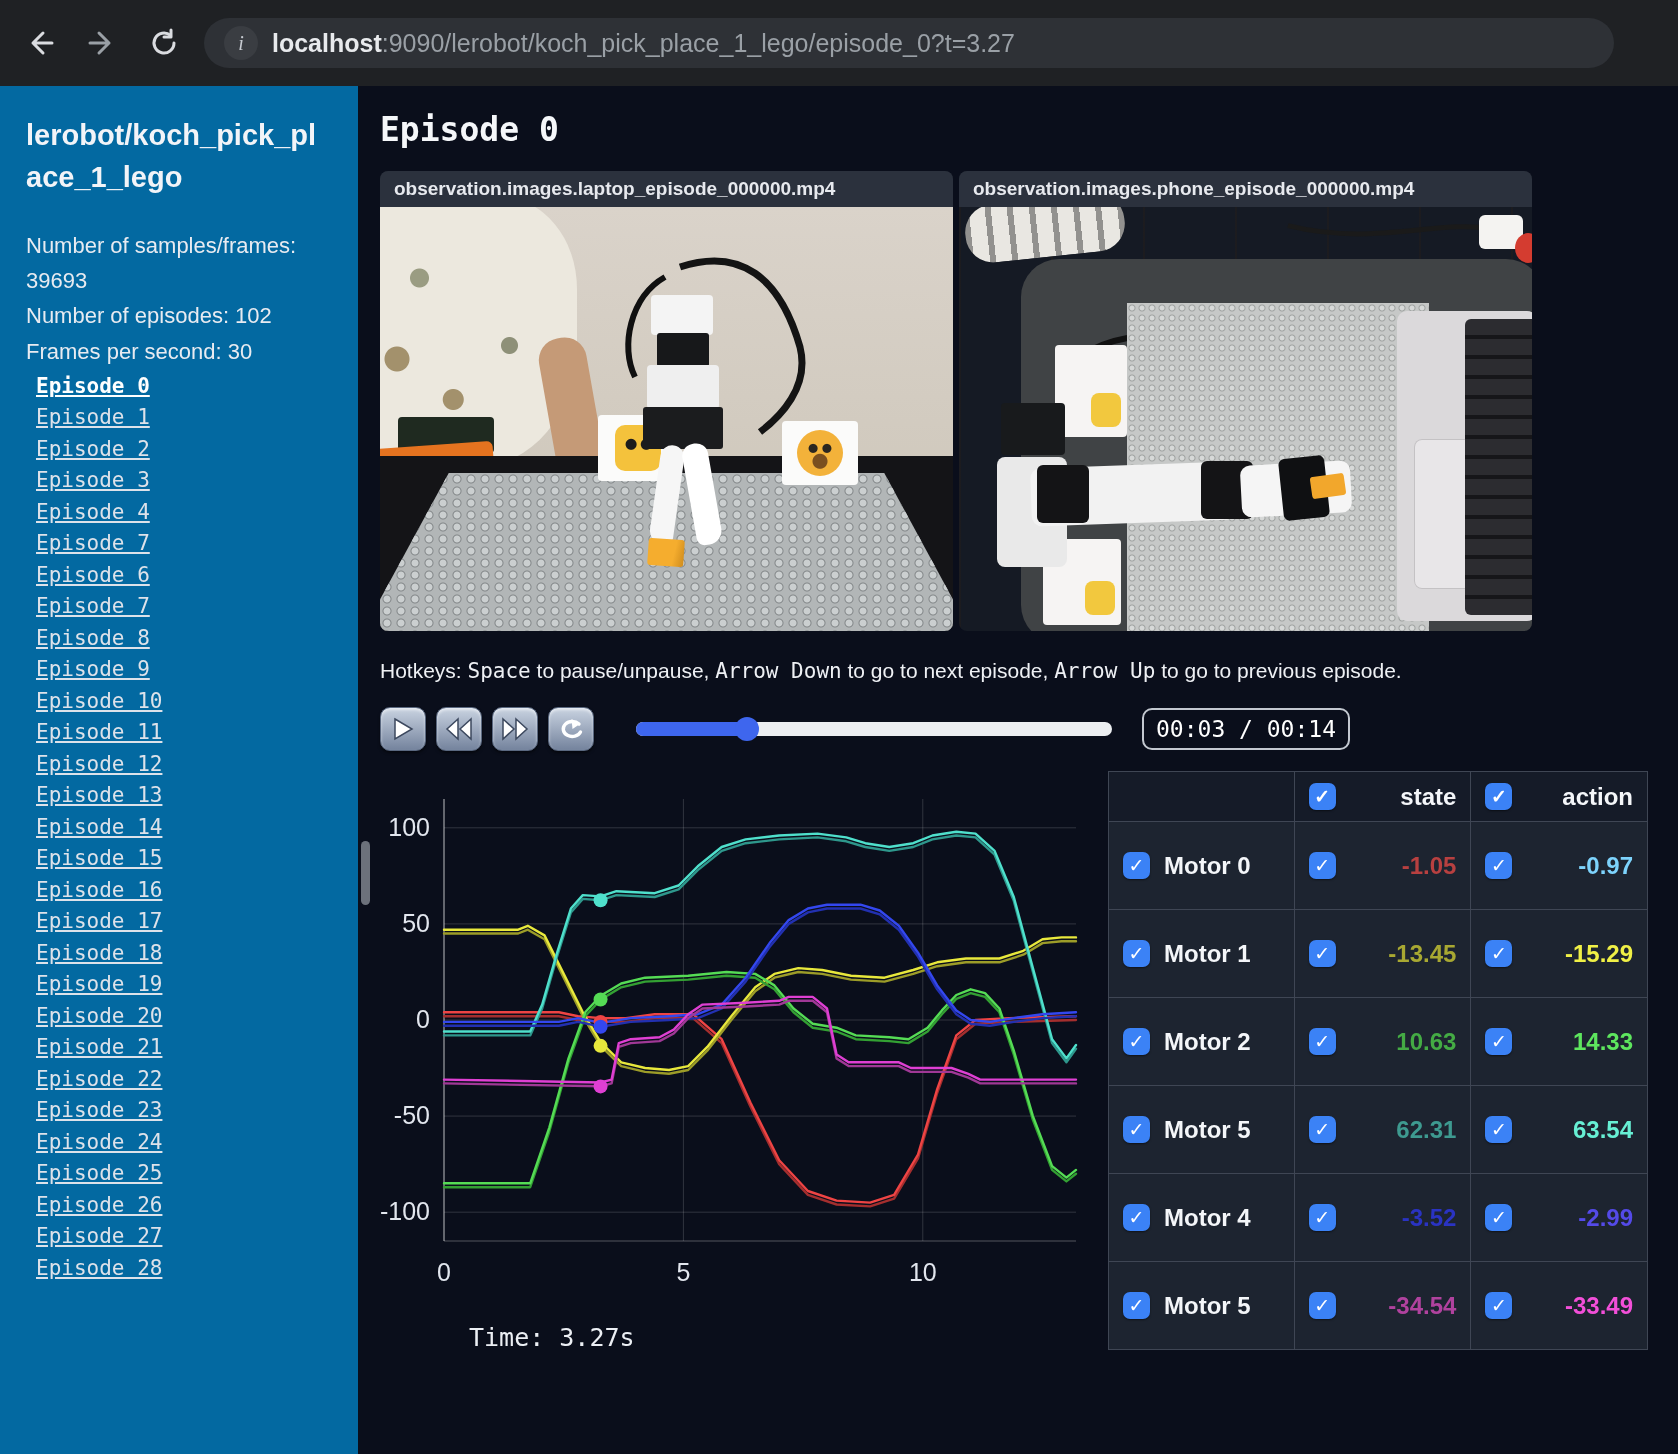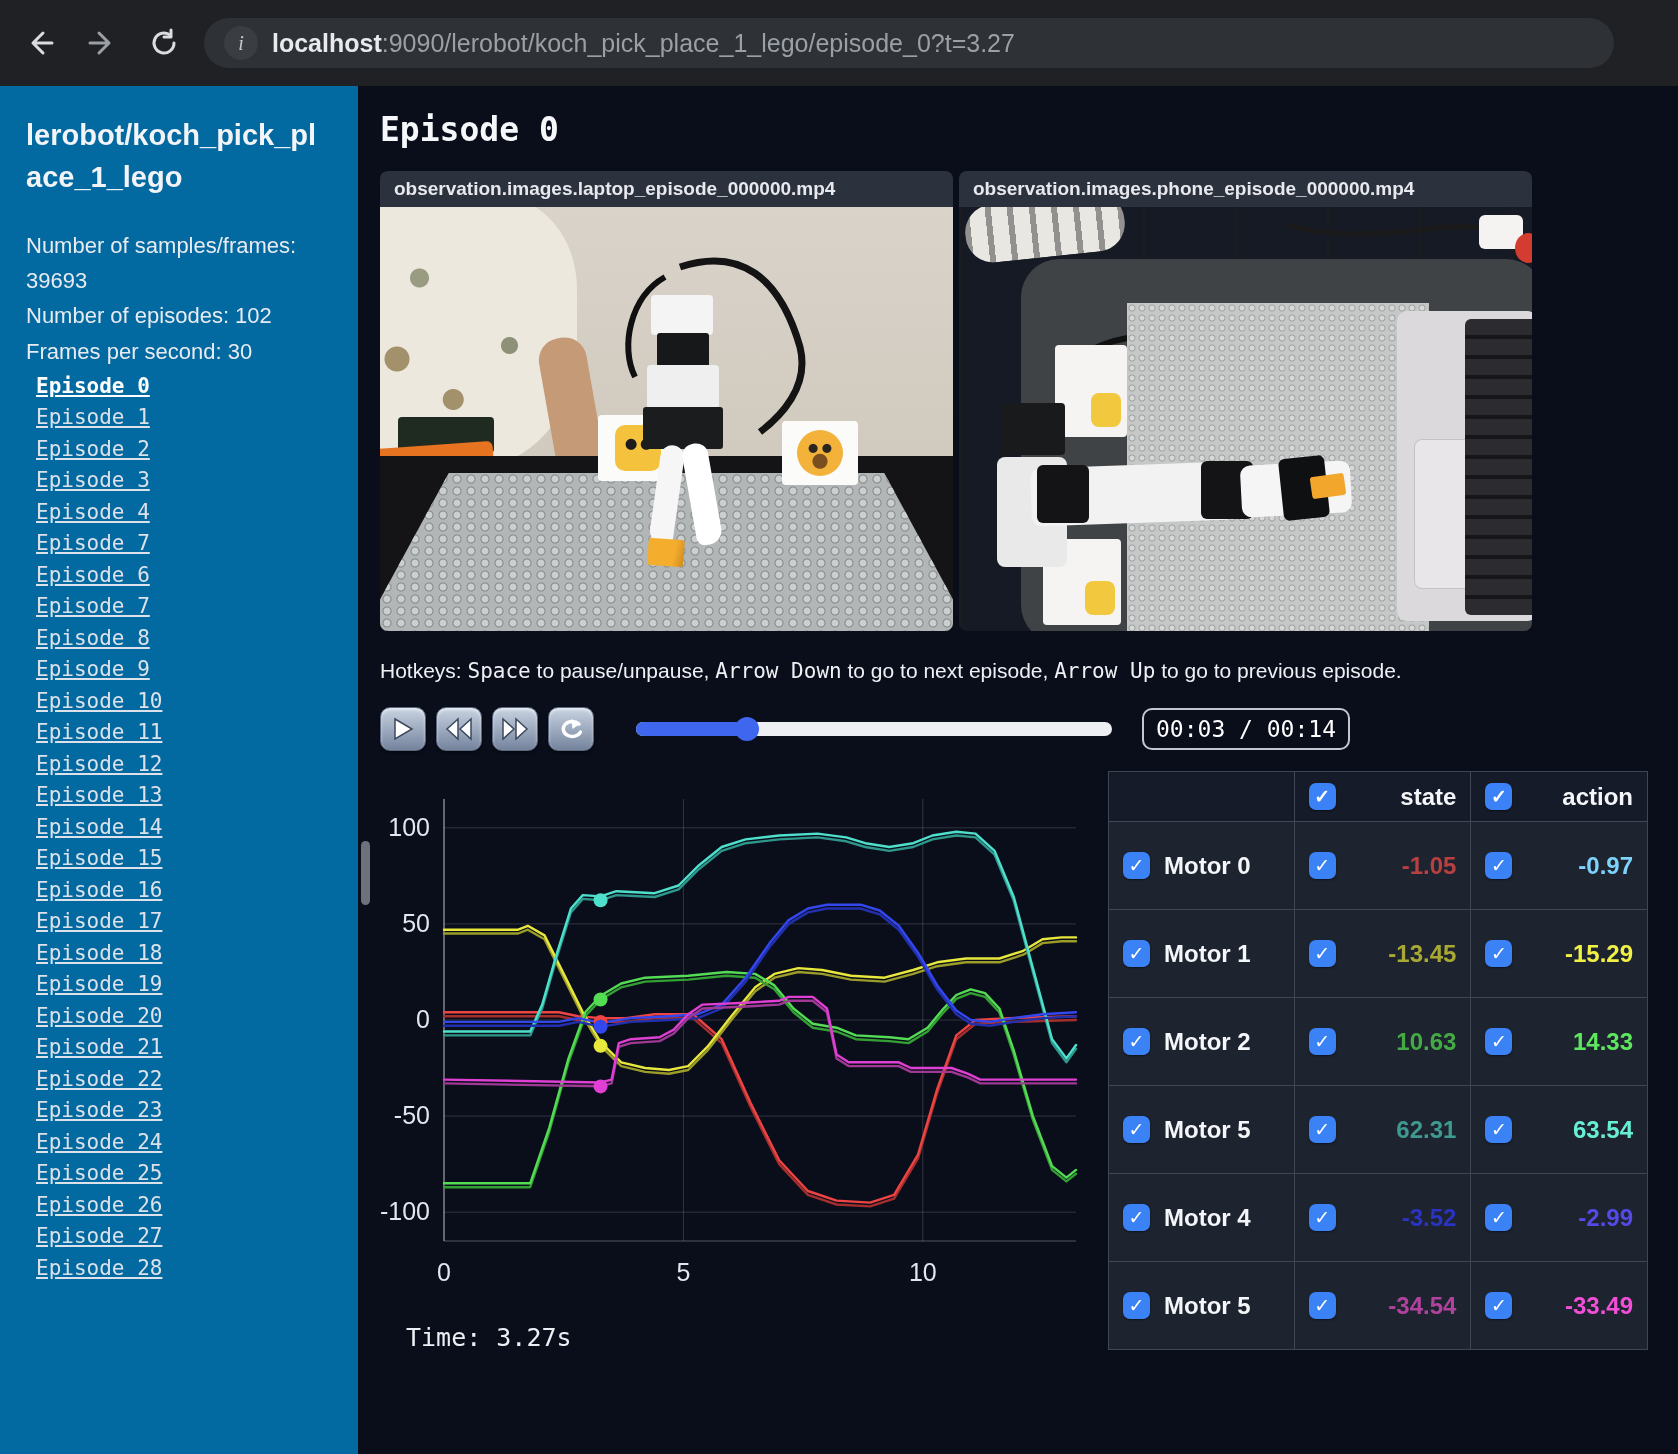--- a/index.html
+++ b/index.html
@@ -157,21 +157,21 @@
   .slider-fill { position:absolute; left:0; top:0; bottom:0; background:#3e66ee; border-radius:7px; }
   .slider-thumb { position:absolute; top:50%; width:24px; height:24px; background:#3e66ee;
                   border-radius:50%; transform:translate(-50%,-50%); }
   .time-box { margin-left:30px; border:2px solid #c3c8d0; border-radius:10px; padding:6px 12px;
               color:#ffffff; font-size:23px; font-family:"DejaVu Sans Mono", monospace; }
 
   
   .bottom { display:flex; margin-top:14px; align-items:flex-start; }
   .chart-wrap { width:712px; flex:0 0 auto; }
   .time-label { font-family:"DejaVu Sans Mono", monospace; font-size:25px; color:#eceff4;
-                margin:6px 0 0 26px; }
+                margin:6px 0 0 89px; }
 
   .motor-table { border-collapse:collapse; margin-left:16px; margin-top:6px; width:540px;
                  flex:0 0 auto; }
   .motor-table th, .motor-table td { border:1px solid #3f4654; }
   .motor-table th { height:50px; padding:0 14px; background:#151b28; }
   .motor-table td { height:88px; padding:0 14px; background:#1d2430; }
   .th-inner, .cell-inner { display:flex; align-items:center; }
   .th-label { flex:1; text-align:right; color:#f4f6f9; font-size:24px; font-weight:bold; }
   .motor-name { flex:1; color:#f4f6f9; font-size:24px; font-weight:bold; margin-left:14px; }
   .cell-val { flex:1; text-align:right; font-size:24px; font-weight:bold; }

